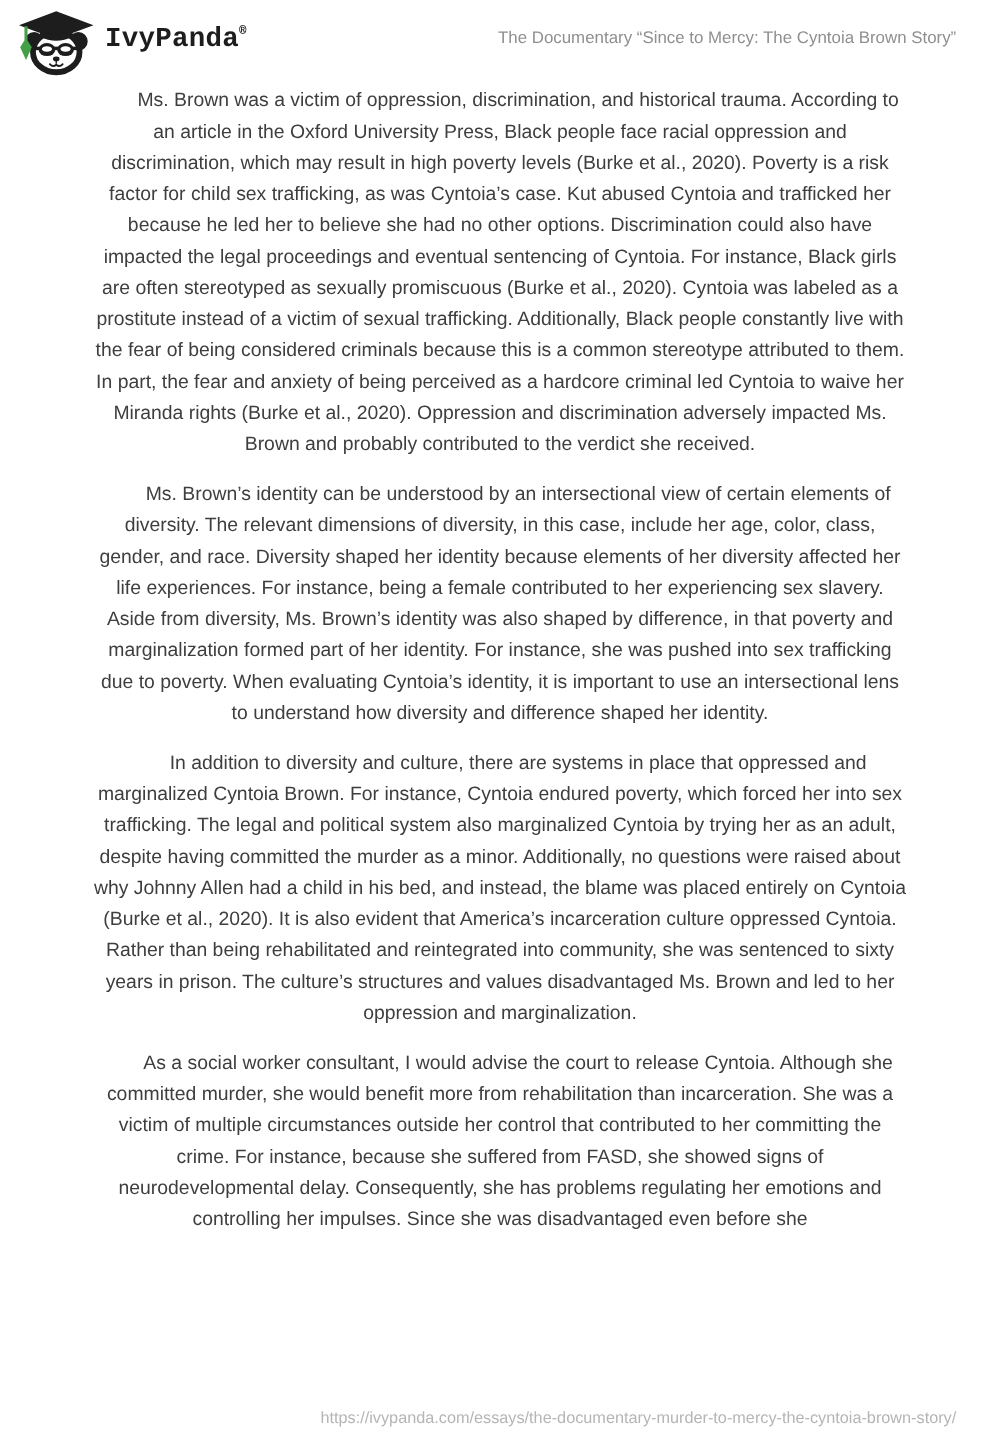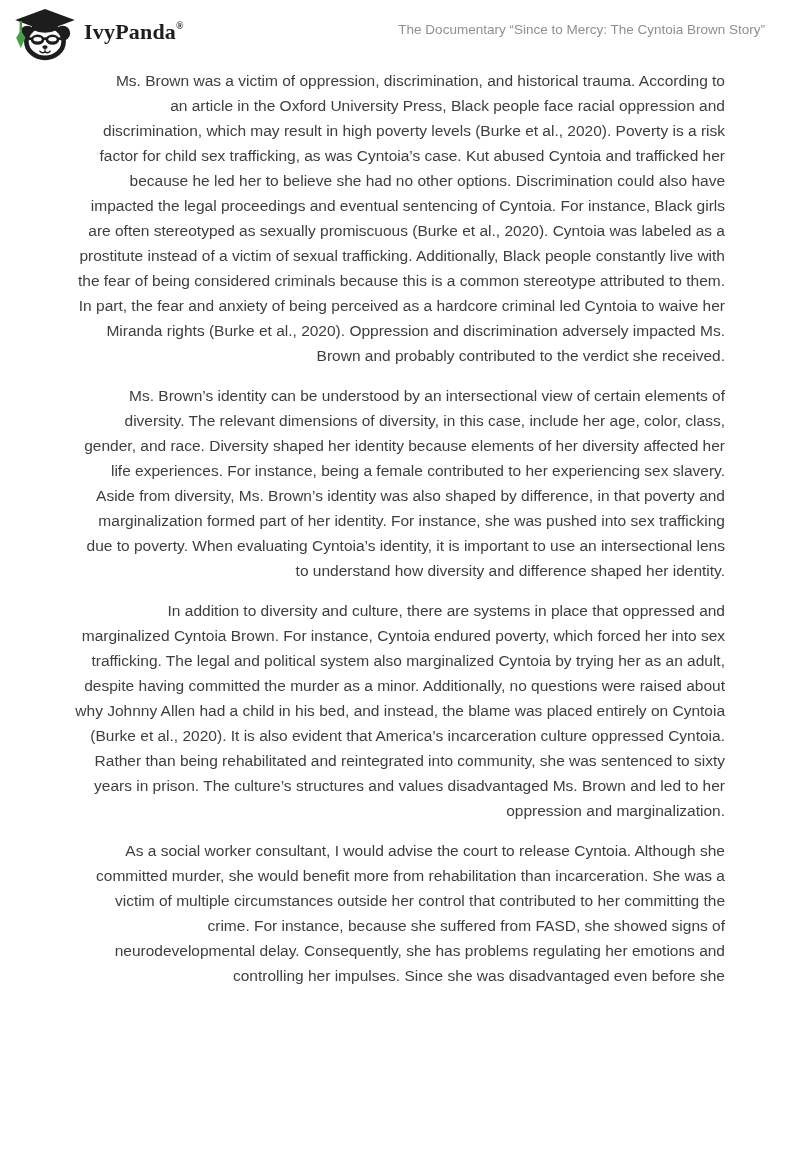--- a/index.html
+++ b/index.html
@@ -26,21 +26,21 @@
     padding: 8px 35px 0 14px;
   }
   .brand {
     display: flex;
     align-items: flex-start;
     gap: 8px;
   }
   .logo svg { display: block; }
   .brand-text {
     margin-top: 13px;
-    font-family: Liberation Serif, serif;
+    font-family: Liberation Mono, monospace;
     font-weight: bold;
     font-size: 22px;
     color: #1d1d1d;
     letter-spacing: 0.2px;
     line-height: 1;
   }
   .brand-text sup {
     font-size: 10px;
     vertical-align: 10px;
     font-weight: bold;
@@ -56,21 +56,21 @@
     top: 68px;
     left: 75px;
     width: 650px;
   }
   .content p {
     margin: 0 0 15px 0;
     font-size: 15.5px;
     line-height: 25px;
     color: #3e3e3e;
     text-indent: 29px;
-    text-align: right;
+    text-align: center;
   }
   .footer-url {
     position: absolute;
     top: 1126px;
     right: 35px;
     font-size: 13px;
     color: #b5b5b5;
     text-decoration: none;
     cursor: pointer;
   }
@@ -112,14 +112,15 @@
     <div class="doc-title">The Documentary “Since to Mercy: The Cyntoia Brown Story”</div>
   </header>
 
   <main class="content">
     <p>Ms. Brown was a victim of oppression, discrimination, and historical trauma. According to an article in the Oxford University Press, Black people face racial oppression and discrimination, which may result in high poverty levels (Burke et al., 2020). Poverty is a risk factor for child sex trafficking, as was Cyntoia’s case. Kut abused Cyntoia and trafficked her because he led her to believe she had no other options. Discrimination could also have impacted the legal proceedings and eventual sentencing of Cyntoia. For instance, Black girls are often stereotyped as sexually promiscuous (Burke et al., 2020). Cyntoia was labeled as a prostitute instead of a victim of sexual trafficking. Additionally, Black people constantly live with the fear of being considered criminals because this is a common stereotype attributed to them. In part, the fear and anxiety of being perceived as a hardcore criminal led Cyntoia to waive her Miranda rights (Burke et al., 2020). Oppression and discrimination adversely impacted Ms. Brown and probably contributed to the verdict she received.</p>
     <p>Ms. Brown’s identity can be understood by an intersectional view of certain elements of diversity. The relevant dimensions of diversity, in this case, include her age, color, class, gender, and race. Diversity shaped her identity because elements of her diversity affected her life experiences. For instance, being a female contributed to her experiencing sex slavery. Aside from diversity, Ms. Brown’s identity was also shaped by difference, in that poverty and marginalization formed part of her identity. For instance, she was pushed into sex trafficking due to poverty. When evaluating Cyntoia’s identity, it is important to use an intersectional lens to understand how diversity and difference shaped her identity.</p>
     <p>In addition to diversity and culture, there are systems in place that oppressed and marginalized Cyntoia Brown. For instance, Cyntoia endured poverty, which forced her into sex trafficking. The legal and political system also marginalized Cyntoia by trying her as an adult, despite having committed the murder as a minor. Additionally, no questions were raised about why Johnny Allen had a child in his bed, and instead, the blame was placed entirely on Cyntoia (Burke et al., 2020). It is also evident that America’s incarceration culture oppressed Cyntoia. Rather than being rehabilitated and reintegrated into community, she was sentenced to sixty years in prison. The culture’s structures and values disadvantaged Ms. Brown and led to her oppression and marginalization.</p>
     <p>As a social worker consultant, I would advise the court to release Cyntoia. Although she committed murder, she would benefit more from rehabilitation than incarceration. She was a victim of multiple circumstances outside her control that contributed to her committing the crime. For instance, because she suffered from FASD, she showed signs of neurodevelopmental delay. Consequently, she has problems regulating her emotions and controlling her impulses. Since she was disadvantaged even before she</p>
   </main>
 
+  <a class="footer-url">https://ivypanda.com/essays/the-documentary-murder-to-mercy-the-cyntoia-brown-story/</a>
 
 </div>
 
 </body></html>

